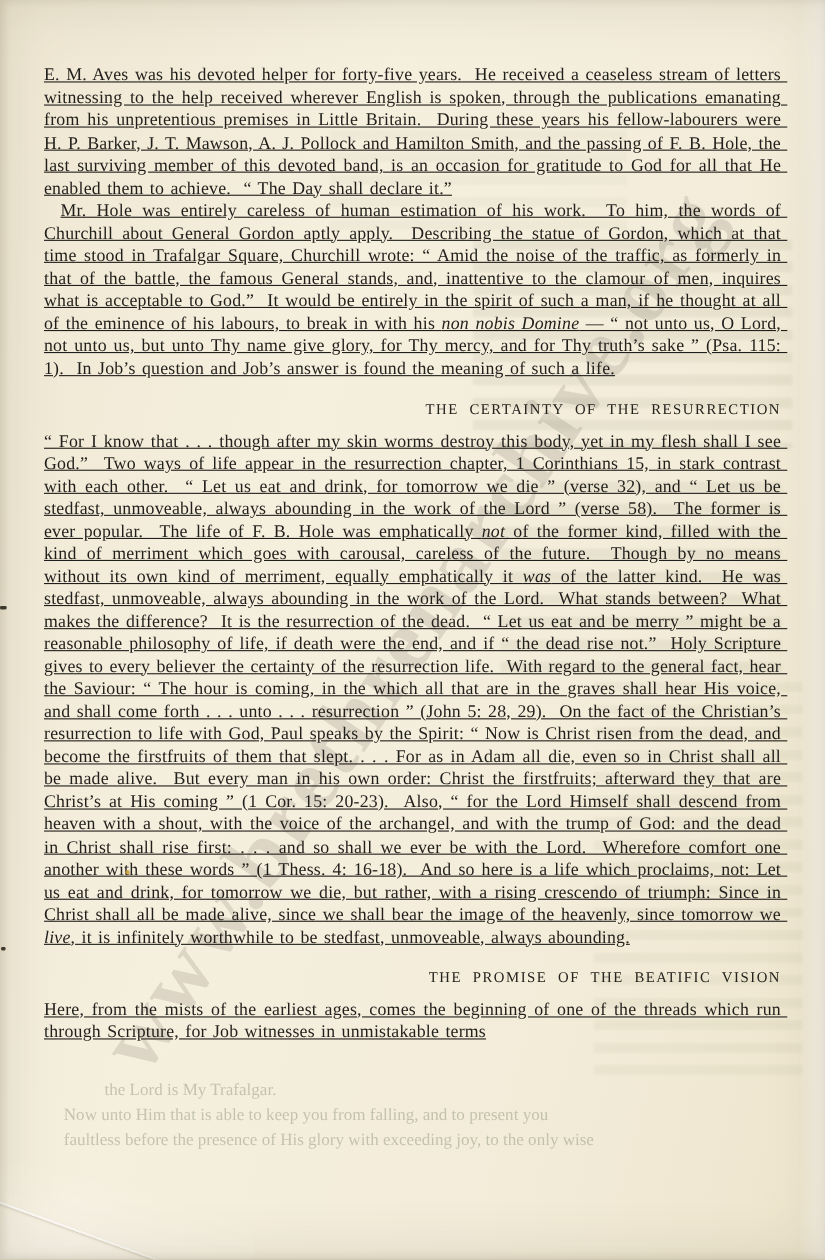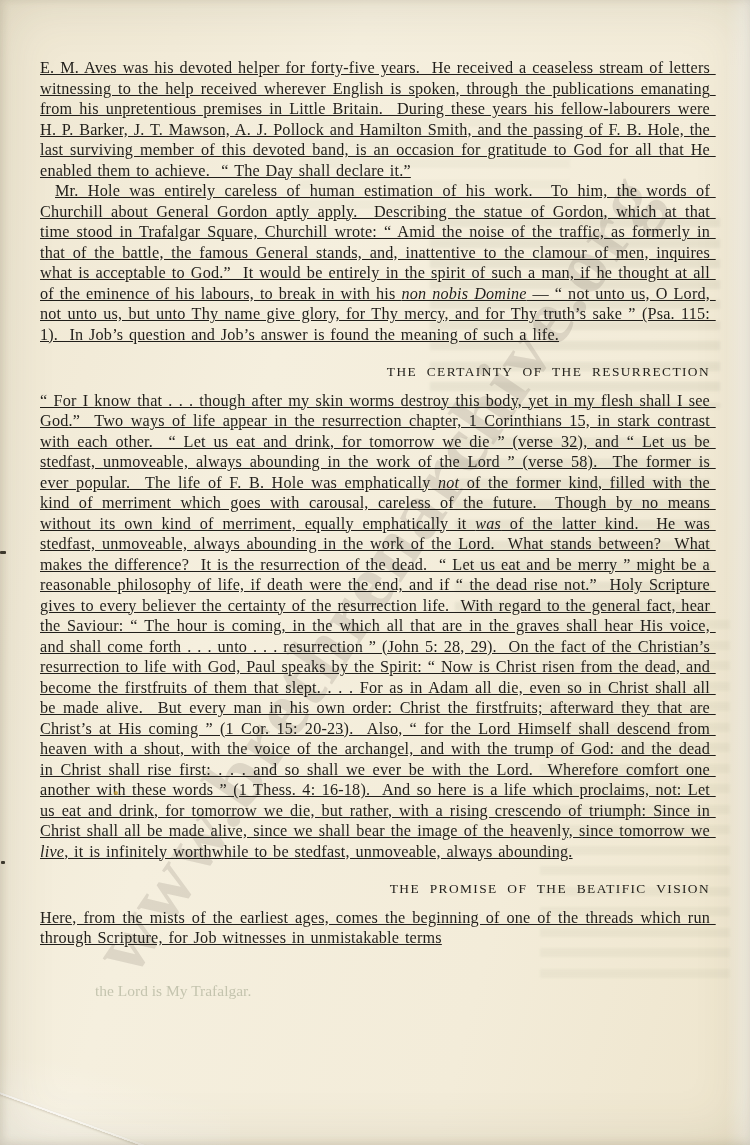--- a/index.html
+++ b/index.html
@@ -65,13 +65,15 @@
   <div class="smudge s3"></div>
   <div class="corner-light"></div>
   <div class="watermark">www.brethrenarchive.org</div>
   <div class="content"><p><span>E. M. Aves was his devoted helper for forty-five years.  He received a ceaseless stream of letters witnessing to the help received wherever English is spoken, through the publications emanating from his unpretentious premises in Little Britain.  During these years his fellow-labourers were H. P. Barker, J. T. Mawson, A. J. Pollock and Hamilton Smith, and the passing of F. B. Hole, the last surviving member of this devoted band, is an occasion for gratitude to God for all that He enabled them to achieve.  “ The Day shall declare it.”</span></p><p class="indent"><span>Mr. Hole was entirely careless of human estimation of his work.  To him, the words of Churchill about General Gordon aptly apply.  Describing the statue of Gordon, which at that time stood in Trafalgar Square, Churchill wrote: “ Amid the noise of the traffic, as formerly in that of the battle, the famous General stands, and, inattentive to the clamour of men, inquires what is acceptable to God.”  It would be entirely in the spirit of such a man, if he thought at all of the eminence of his labours, to break in with his </span><span class="it">non nobis Domine</span><span> — “ not unto us, O Lord, not unto us, but unto Thy name give glory, for Thy mercy, and for Thy truth’s sake ” (Psa. 115: 1).  In Job’s question and Job’s answer is found the meaning of such a life.</span></p><h2>THE CERTAINTY OF THE RESURRECTION</h2><p><span>“ For I know that . . . though after my skin worms destroy this body, yet in my flesh shall I see God.”  Two ways of life appear in the resurrection chapter, 1 Corinthians 15, in stark contrast with each other.  “ Let us eat and drink, for tomorrow we die ” (verse 32), and “ Let us be stedfast, unmoveable, always abounding in the work of the Lord ” (verse 58).  The former is ever popular.  The life of F. B. Hole was emphatically </span><span class="it">not</span><span> of the former kind, filled with the kind of merriment which goes with carousal, careless of the future.  Though by no means without its own kind of merriment, equally emphatically it </span><span class="it">was</span><span> of the latter kind.  He was stedfast, unmoveable, always abounding in the work of the Lord.  What stands between?  What makes the difference?  It is the resurrection of the dead.  “ Let us eat and be merry ” might be a reasonable philosophy of life, if death were the end, and if “ the dead rise not.”  Holy Scripture gives to every believer the certainty of the resurrection life.  With regard to the general fact, hear the Saviour: “ The hour is coming, in the which all that are in the graves shall hear His voice, and shall come forth . . . unto . . . resurrection ” (John 5: 28, 29).  On the fact of the Christian’s resurrection to life with God, Paul speaks by the Spirit: “ Now is Christ risen from the dead, and become the firstfruits of them that slept. . . . For as in Adam all die, even so in Christ shall all be made alive.  But every man in his own order: Christ the firstfruits; afterward they that are Christ’s at His coming ” (1 Cor. 15: 20-23).  Also, “ for the Lord Himself shall descend from heaven with a shout, with the voice of the archangel, and with the trump of God: and the dead in Christ shall rise first: . . . and so shall we ever be with the Lord.  Wherefore comfort one another with these words ” (1 Thess. 4: 16-18).  And so here is a life which proclaims, not: Let us eat and drink, for tomorrow we die, but rather, with a rising crescendo of triumph: Since in Christ shall all be made alive, since we shall bear the image of the heavenly, since tomorrow we </span><span class="it">live</span><span>, it is infinitely worthwhile to be stedfast, unmoveable, always abounding.</span></p><h2>THE PROMISE OF THE BEATIFIC VISION</h2><p><span>Here, from the mists of the earliest ages, comes the beginning of one of the threads which run through Scripture, for Job witnesses in unmistakable terms</span></p></div>
   <div class="crease"></div>
   <div class="speck k1"></div>
   <div class="speck k2"></div>
   <div class="dot"></div>
   <div class="edge-right"></div>
 <div class="bleedline b1">the Lord is My Trafalgar.</div>
+    <div class="bleedline b2">Now unto Him that is able to keep you from falling, and to present you</div>
+    <div class="bleedline b3">faultless before the presence of His glory with exceeding joy, to the only wise</div>
   </div>
 
 </body></html>

